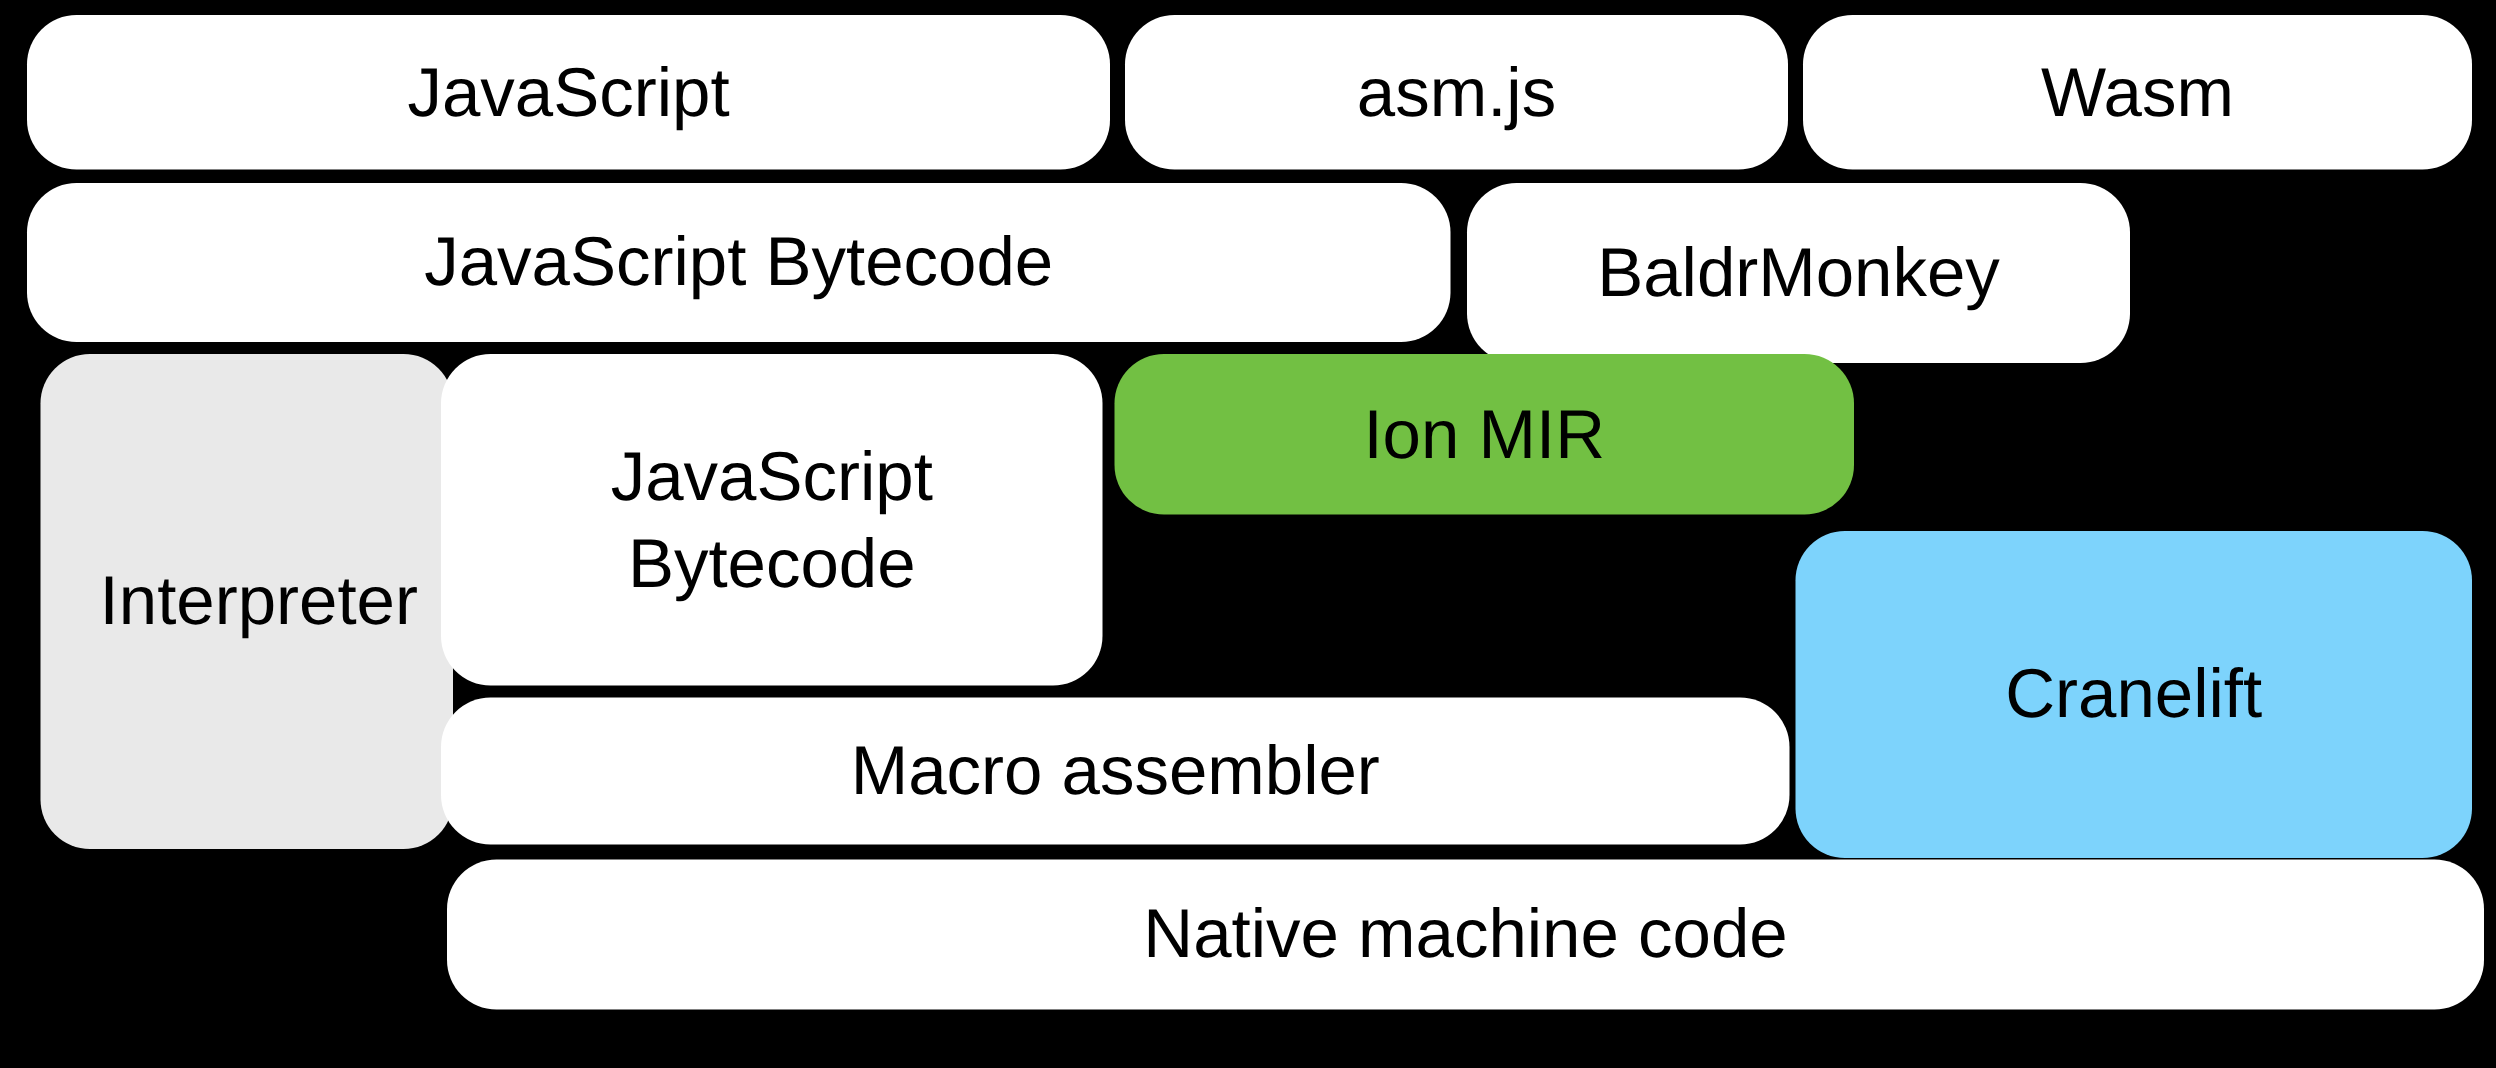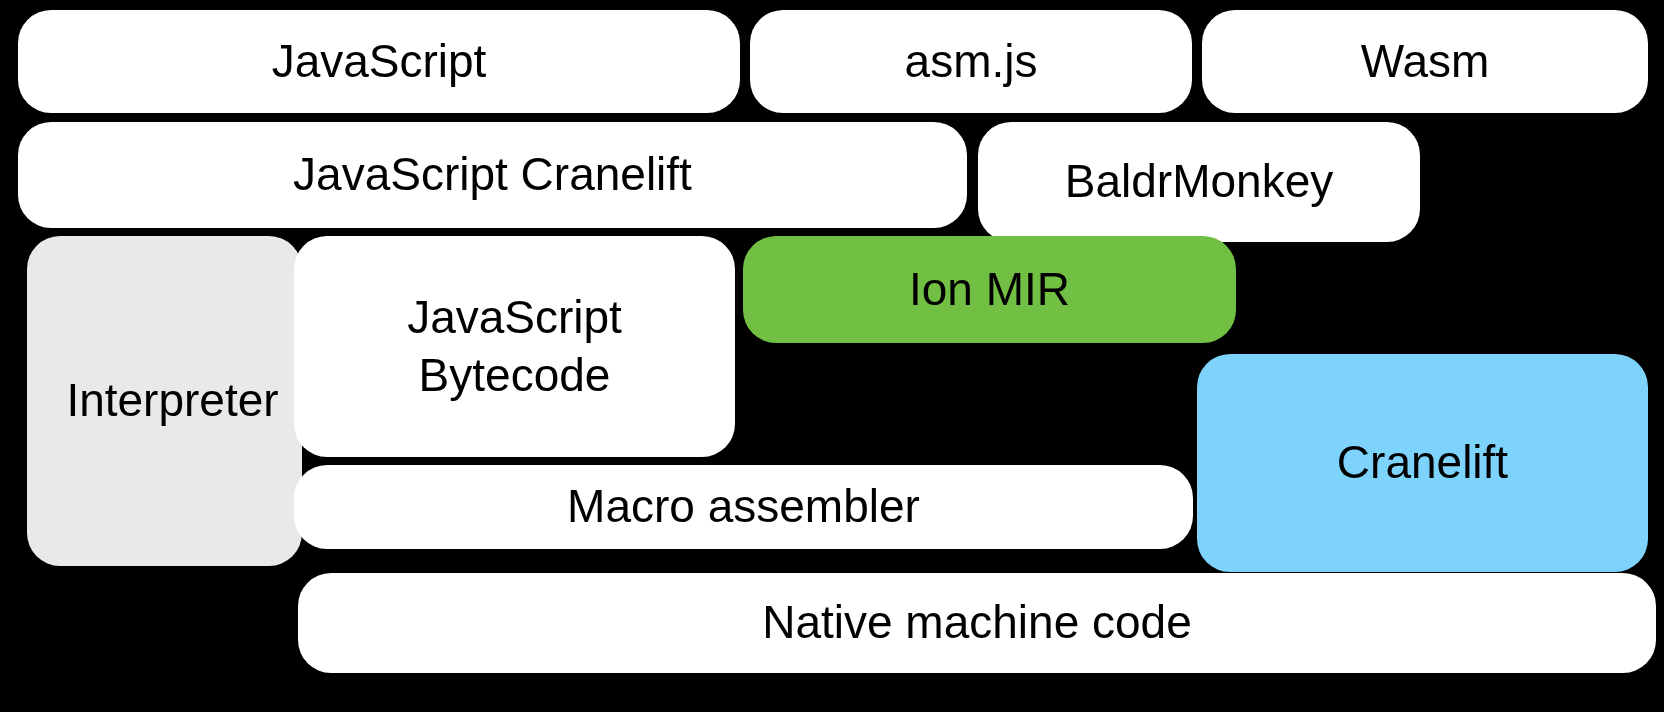--- a/index.html
+++ b/index.html
@@ -37,42 +37,42 @@
   .b-javascript { left: 18px;   top: 10px;  width: 722px;  height: 103px; }
   .b-asmjs      { left: 750px;  top: 10px;  width: 442px;  height: 103px; }
   .b-wasm       { left: 1202px; top: 10px;  width: 446px;  height: 103px; }
   .b-bytecode   { left: 18px;   top: 122px; width: 949px;  height: 106px; }
   .b-baldr      { left: 978px;  top: 122px; width: 442px;  height: 120px; }
   .b-interp     { left: 27px;   top: 236px; width: 259px;  height: 330px; }
   .b-baseline   { left: 294px;  top: 236px; width: 441px;  height: 221px; }
   .b-ionmir     { left: 743px;  top: 236px; width: 493px;  height: 107px; }
   .b-ionlir     { left: 743px;  top: 352px; width: 445px;  height: 105px; }
   .b-cranelift  { left: 1197px; top: 354px; width: 451px;  height: 218px; }
-  .b-macro      { left: 294px;  top: 465px; width: 899px;  height: 84px;  }
+  .b-macro      { left: 294px;  top: 465px; width: 899px;  height: 98px;  }
   .b-native     { left: 298px;  top: 573px; width: 1358px; height: 100px; }
 </style>
 </head>
 <body>
 
 <div class="canvas">
 
   <div class="box fill-white b-javascript">
     <span>JavaScript</span>
   </div>
 
   <div class="box fill-white b-asmjs">
     <span>asm.js</span>
   </div>
 
   <div class="box fill-white b-wasm">
     <span>Wasm</span>
   </div>
 
   <div class="box fill-white b-bytecode">
-    <span>JavaScript Cranelift</span>
+    <span>JavaScript Bytecode</span>
   </div>
 
   <div class="box fill-white b-baldr">
     <span>BaldrMonkey</span>
   </div>
 
   <div class="box fill-gray b-interp">
     <span>Interpreter</span>
   </div>
 

